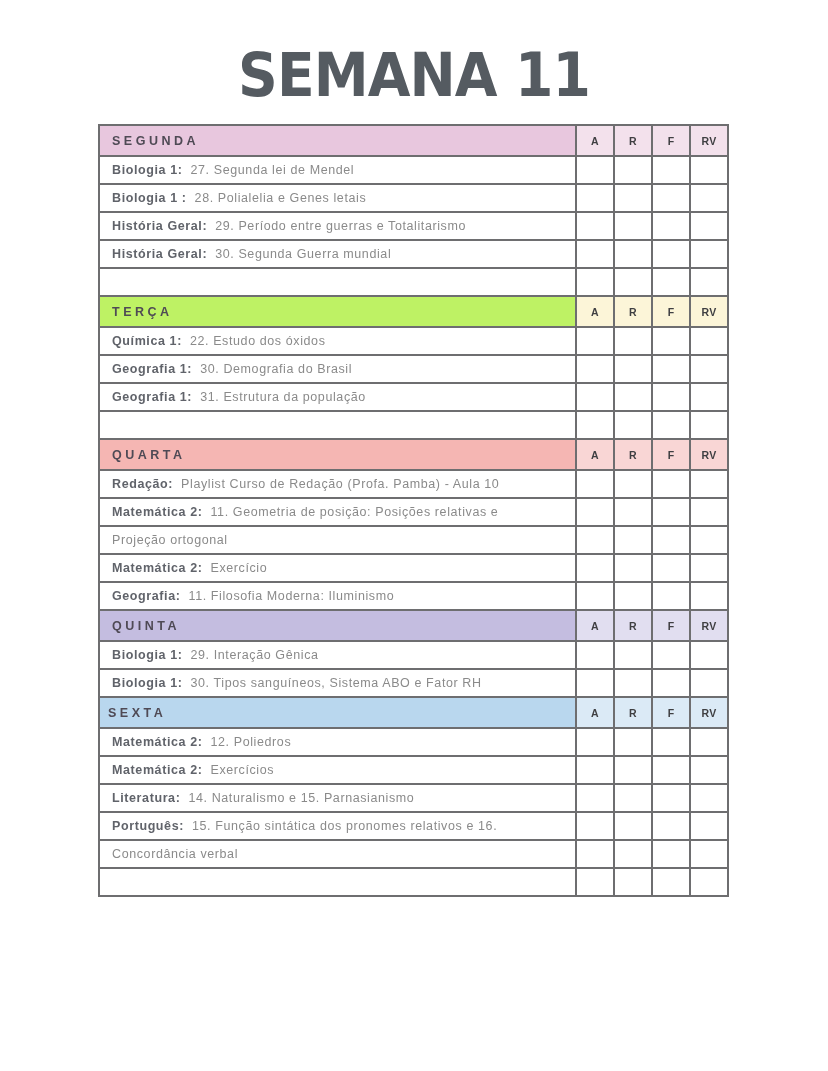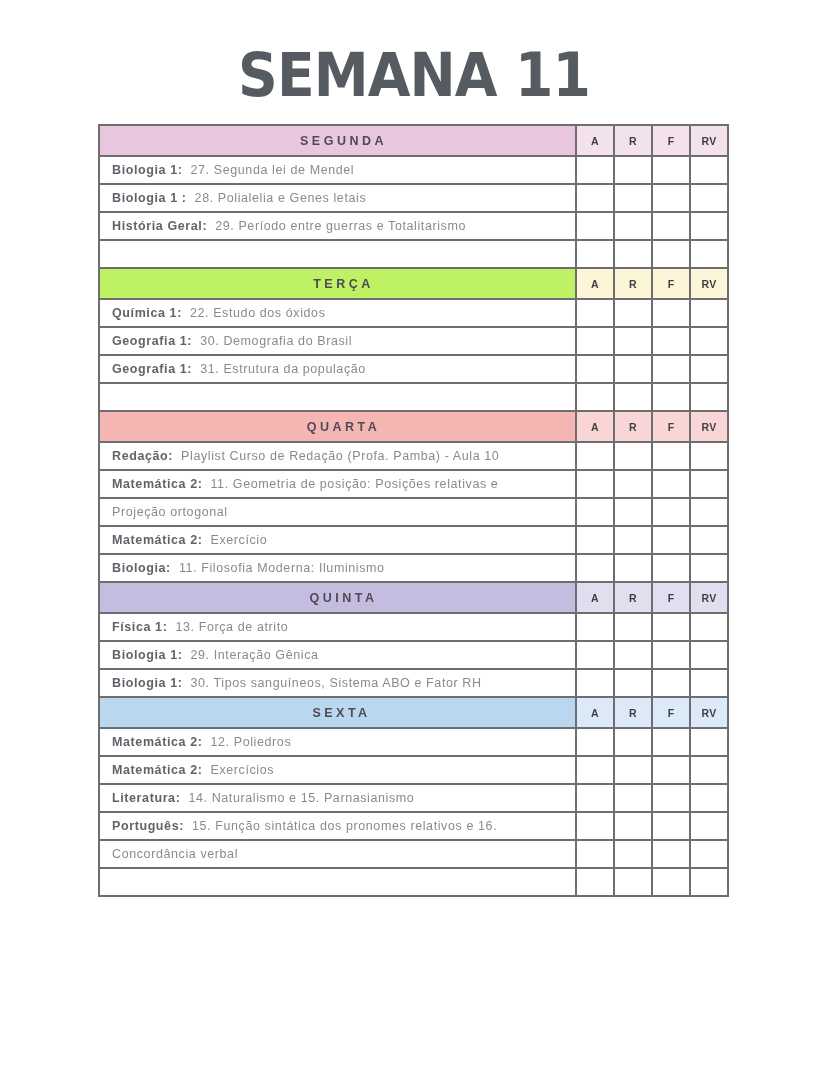--- a/index.html
+++ b/index.html
@@ -11,21 +11,21 @@
   }
   table.planner {
     position:absolute; left:98px; top:124px; width:629px;
     border-collapse:collapse; table-layout:fixed;
   }
   table.planner td {
     border:2px solid #6e6e70; padding:0 0 0 12px; height:26px;
     font-size:12.5px; color:#8a8a8a; letter-spacing:0.6px; white-space:nowrap; overflow:hidden;
   }
   table.planner td.chk { padding:0; text-align:center; width:34px; }
-  tr.head td { height:29px;text-align:center; }
+  tr.head td { height:29px; }
   tr.head td.day {
     font-weight:bold; color:#4f4a55; letter-spacing:3.5px; font-size:12.5px;
   }
   tr.head td.chk { font-weight:bold; color:#3f3f42; font-size:10.5px; letter-spacing:0.3px; }
   .subj { font-weight:bold; color:#60636a; letter-spacing:0.6px; }
   .gap { display:inline-block; }
   col.c-main { width:477px; }
   col.c-chk { width:38px; }
 </style>
 </head>
@@ -64,20 +64,27 @@
         <td class="chk"></td>
       </tr>
       <tr>
         <td><span class="subj">História Geral:</span><span class="gap" style="width: 8px;"></span><span>29. Período entre guerras e Totalitarismo</span></td>
         <td class="chk"></td>
         <td class="chk"></td>
         <td class="chk"></td>
         <td class="chk"></td>
       </tr>
       <tr>
+        <td><span class="subj">História Geral:</span><span class="gap" style="width: 8px;"></span><span>30. Segunda Guerra mundial</span></td>
+        <td class="chk"></td>
+        <td class="chk"></td>
+        <td class="chk"></td>
+        <td class="chk"></td>
+      </tr>
+      <tr>
         <td><span class="subj"></span><span class="gap" style="width: 0px;"></span><span></span></td>
         <td class="chk"></td>
         <td class="chk"></td>
         <td class="chk"></td>
         <td class="chk"></td>
       </tr>
       <tr class="head">
         <td class="day" style="background: #bef264;">TERÇA</td>
         <td class="chk" style="background: rgb(252, 245, 216);">A</td>
         <td class="chk" style="background: rgb(252, 245, 216);">R</td>
@@ -141,41 +148,34 @@
         <td class="chk"></td>
       </tr>
       <tr>
         <td><span class="subj">Matemática 2:</span><span class="gap" style="width: 8px;"></span><span>Exercício</span></td>
         <td class="chk"></td>
         <td class="chk"></td>
         <td class="chk"></td>
         <td class="chk"></td>
       </tr>
       <tr>
-        <td><span class="subj">Biologia:</span><span class="gap" style="width: 8px;"></span><span>11. Filosofia Moderna: Iluminismo</span></td>
+        <td><span class="subj">Geografia:</span><span class="gap" style="width: 8px;"></span><span>11. Filosofia Moderna: Iluminismo</span></td>
         <td class="chk"></td>
         <td class="chk"></td>
         <td class="chk"></td>
         <td class="chk"></td>
       </tr>
       <tr class="head">
         <td class="day" style="background: rgb(196, 189, 224);">QUINTA</td>
         <td class="chk" style="background: rgb(225, 222, 240);">A</td>
         <td class="chk" style="background: rgb(225, 222, 240);">R</td>
         <td class="chk" style="background: rgb(225, 222, 240);">F</td>
         <td class="chk" style="background: rgb(225, 222, 240);">RV</td>
       </tr>
       <tr>
-        <td><span class="subj">Física 1:</span><span class="gap" style="width: 8px;"></span><span>13. Força de atrito</span></td>
-        <td class="chk"></td>
-        <td class="chk"></td>
-        <td class="chk"></td>
-        <td class="chk"></td>
-      </tr>
-      <tr>
         <td><span class="subj">Biologia 1:</span><span class="gap" style="width: 8px;"></span><span>29. Interação Gênica</span></td>
         <td class="chk"></td>
         <td class="chk"></td>
         <td class="chk"></td>
         <td class="chk"></td>
       </tr>
       <tr>
         <td><span class="subj">Biologia 1:</span><span class="gap" style="width: 8px;"></span><span>30. Tipos sanguíneos, Sistema ABO e Fator RH</span></td>
         <td class="chk"></td>
         <td class="chk"></td>

